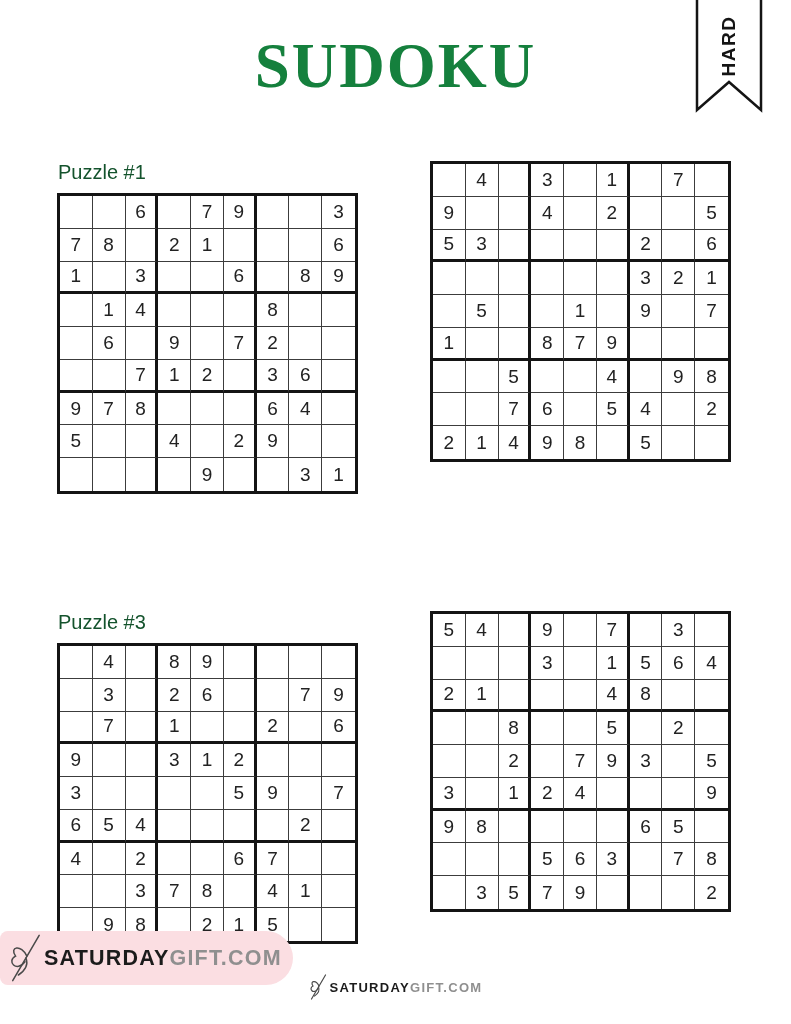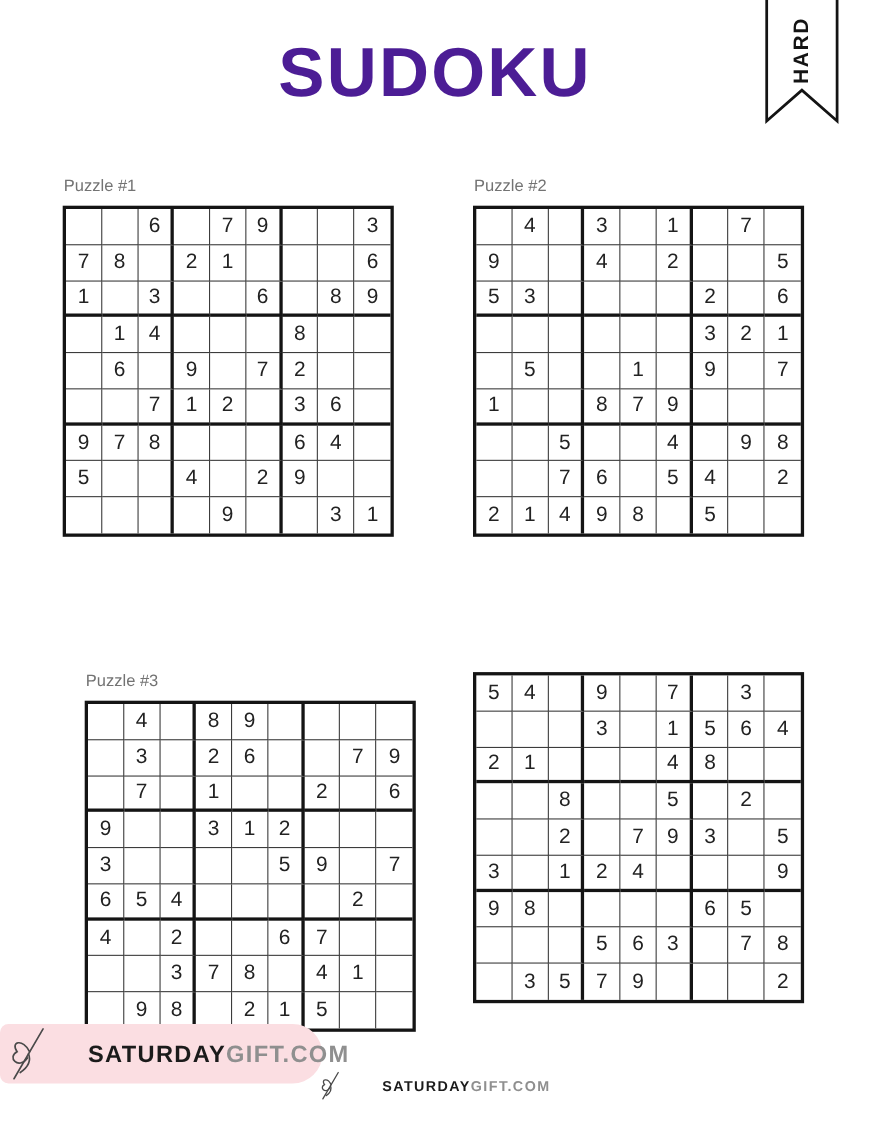--- a/index.html
+++ b/index.html
@@ -1,57 +1,57 @@
 <!DOCTYPE html>
 <html style="--pink: #fbdee2; --ink: #141414; --gray: #8f8f8f;"><head>
 <meta charset="utf-8">
 <style>
   html,body{margin:0;padding:0;}
   body{background:#ffffff;font-family:"Liberation Sans",sans-serif;}
   .page{position:relative;width:791px;height:1024px;background:#fff;overflow:hidden;}
 
   
   .title{position:absolute;top:30px;left:0;right:0;text-align:center;margin:0;
-         font-family:Liberation Sans, sans-serif;font-weight:700;font-size:63px;
-         letter-spacing:2px;color:#4c1d95;}
+         font-family:Liberation Serif, serif;font-weight:700;font-size:63px;
+         letter-spacing:2px;color:#15803d;}
 
   
   .ribbon{position:absolute;left:694px;top:0;width:70px;height:120px;}
   .ribbon svg{position:absolute;left:0;top:0;}
   .ribbon-text-wrap{position:absolute;left:0;top:0;width:70px;height:92px;
          display:flex;align-items:center;justify-content:center;}
   .ribbon-text{transform:rotate(-90deg);font-weight:700;font-size:19px;
          letter-spacing:1.5px;color:#141414;white-space:nowrap;}
 
   
   .puzzle{position:absolute;width:301px;}
   .p1{left:57px;top:161px;}
   .p2{left:430px;top:161px;}
-  .p3{left:57px;top:611px;margin-left:20px;}
+  .p3{left:57px;top:611px;}
   .p4{left:430px;top:611px;}
-  .plabel{font-size:15px;color:#737373;margin:0 0 9px 1px;}
+  .plabel{font-size:20px;color:#14532d;margin:0 0 9px 1px;}
   .grid{width:301px;height:301px;border:3px solid var(--ink,#141414);
         box-sizing:border-box;display:grid;
         grid-template-columns:repeat(9,1fr);grid-template-rows:repeat(9,1fr);
         background:#fff;}
   .cell{border-right:1px solid #3c3c3c;border-bottom:1px solid #3c3c3c;
         display:flex;align-items:center;justify-content:center;
         font-size:19px;color:#222;}
   .cell:nth-child(9n){border-right:none;}
   .cell:nth-child(n+73){border-bottom:none;}
   .cell.br{border-right:3px solid var(--ink,#141414);}
   .cell.bb{border-bottom:3px solid var(--ink,#141414);}
 
   
   .pink-banner{position:absolute;left:0;top:931px;width:293px;height:54px;
         background:var(--pink,#fbdee2);border-radius:8px 28px 28px 8px;
         display:flex;align-items:center;padding-left:8px;box-sizing:border-box;
         z-index:5;}
   .brand{white-space:nowrap;}
-  .brand .bold{font-weight:700;color:#1b1b1b;margin-left:36px;}
+  .brand .bold{font-weight:700;color:#1b1b1b;}
   .brand .light{font-weight:700;color:var(--gray,#8f8f8f);}
   .pink-banner .brand{font-size:21.5px;letter-spacing:1.2px;margin-left:2px;}
 
   
   .footer-logo{position:absolute;left:0;right:0;top:974px;display:flex;
         justify-content:center;align-items:center;gap:3px;z-index:6;}
   .footer-logo .brand{font-size:13px;letter-spacing:1.3px;}
 
   .bow{flex:0 0 auto;}
 </style>
@@ -152,21 +152,20 @@
         <div class="cell"></div>
         <div class="cell">9</div>
         <div class="cell br"></div>
         <div class="cell"></div>
         <div class="cell">3</div>
         <div class="cell">1</div>
       </div>
   </section>
 
   <section class="puzzle p2">
-    <div class="plabel">Puzzle #2</div>
     <div class="grid">
         <div class="cell"></div>
         <div class="cell">4</div>
         <div class="cell br"></div>
         <div class="cell">3</div>
         <div class="cell"></div>
         <div class="cell br">1</div>
         <div class="cell"></div>
         <div class="cell">7</div>
         <div class="cell"></div>

